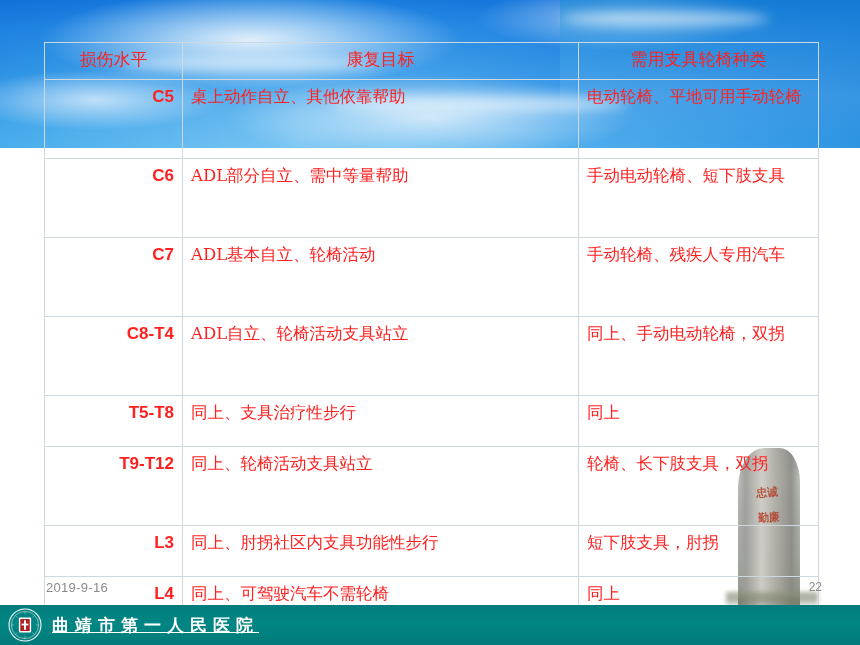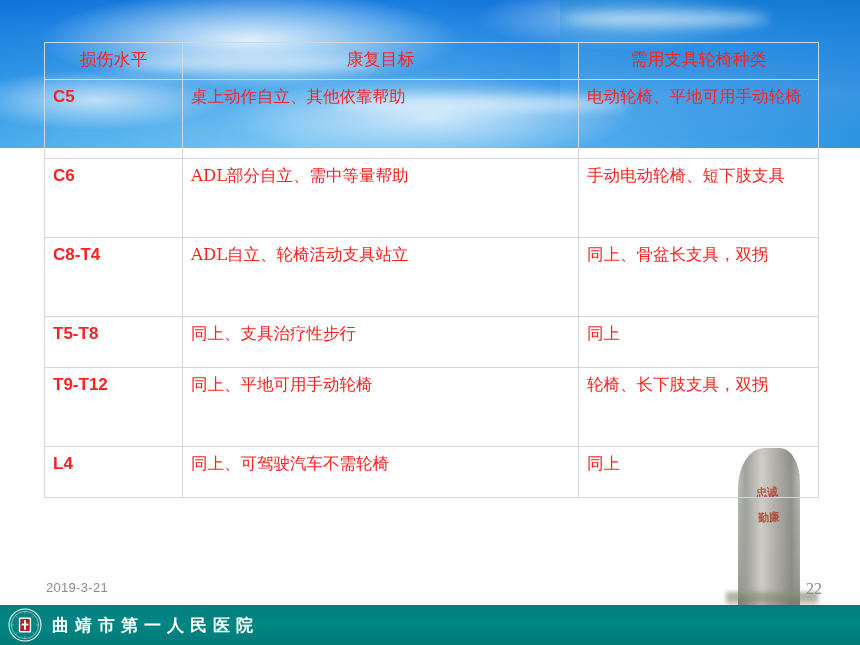--- a/index.html
+++ b/index.html
@@ -139,21 +139,21 @@
   }
   table.rehab tbody td {
     font-size: 16.5px;
     font-family: "DejaVu Serif", "Liberation Serif", serif;
     line-height: 1.28;
   }
   table.rehab tbody td.lvl {
     font-family: "Liberation Sans", "DejaVu Sans", sans-serif;
     font-weight: bold;
     font-size: 17px;
-    text-align: left;
+    text-align: right;
   }
   tr.r-tall td { height: 62px; }
   tr.r-short td { height: 34px; }
 
   
   .white-plate {
     position: absolute;
     left: 0; top: 148px;
     width: 860px;
     height: 460px;
@@ -167,23 +167,23 @@
     top: 580px;
     font-size: 13px;
     color: #8a8a8a;
     font-family: "Liberation Sans", "DejaVu Sans", sans-serif;
     letter-spacing: 0.3px;
   }
   .page-num {
     position: absolute;
     right: 38px;
     top: 580px;
-    font-size: 16px;
+    font-size: 12px;
     color: #8a8a8a;
-    font-family: Liberation Serif, serif;
+    font-family: Liberation Sans, sans-serif;
   }
 
   
   .footer {
     position: absolute;
     left: 0;
     bottom: 0;
     width: 860px;
     height: 40px;
     background: linear-gradient(to bottom, #017d7c 0%, #018684 45%, #017b79 100%);
@@ -198,20 +198,21 @@
     margin-right: 10px;
     flex: 0 0 auto;
   }
   .footer-name {
     color: #ffffff;
     font-size: 17px;
     letter-spacing: 6px;
     font-family: "DejaVu Serif", "Liberation Serif", serif;
     font-weight: bold;
     white-space: nowrap;
+    text-decoration: underline;
   }
 </style>
 </head>
 <body>
 
 <div id="slide">
 
   <div class="sky"></div>
   <div class="sky-right"></div>
   <div class="cloud-wisp" style="left:560px; top:12px; width:210px; height:14px;"></div>
@@ -243,44 +244,54 @@
             <td class="lvl">C5</td>
             <td>桌上动作自立、其他依靠帮助</td>
             <td>电动轮椅、平地可用手动轮椅</td>
           </tr>
           <tr class="r-tall">
             <td class="lvl">C6</td>
             <td>ADL部分自立、需中等量帮助</td>
             <td>手动电动轮椅、短下肢支具</td>
           </tr>
           <tr class="r-tall">
+            <td class="lvl">C7</td>
+            <td>ADL基本自立、轮椅活动</td>
+            <td>手动轮椅、残疾人专用汽车</td>
+          </tr>
+          <tr class="r-tall">
             <td class="lvl">C8-T4</td>
             <td>ADL自立、轮椅活动支具站立</td>
-            <td>同上、骨盆长支具，双拐</td>
+            <td>同上、手动电动轮椅，双拐</td>
           </tr>
           <tr class="r-short">
             <td class="lvl">T5-T8</td>
             <td>同上、支具治疗性步行</td>
             <td>同上</td>
           </tr>
           <tr class="r-tall">
             <td class="lvl">T9-T12</td>
-            <td>同上、平地可用手动轮椅</td>
+            <td>同上、轮椅活动支具站立</td>
             <td>轮椅、长下肢支具，双拐</td>
+          </tr>
+          <tr class="r-short">
+            <td class="lvl">L3</td>
+            <td>同上、肘拐社区内支具功能性步行</td>
+            <td>短下肢支具，肘拐</td>
           </tr>
           <tr class="r-short">
             <td class="lvl">L4</td>
             <td>同上、可驾驶汽车不需轮椅</td>
             <td>同上</td>
           </tr>
         </tbody>
     </table>
   </div>
 
-  <div class="slide-date">2019-3-21</div>
+  <div class="slide-date">2019-9-16</div>
   <div class="page-num">22</div>
 
   <div class="footer">
     <svg class="footer-logo" viewBox="0 0 100 100">
       <circle cx="50" cy="50" r="47" fill="none" stroke="#ffffff" stroke-width="3"></circle>
       <circle cx="50" cy="50" r="40" fill="none" stroke="#ffffff" stroke-width="1.5"></circle>
       <g stroke="#ffffff" stroke-width="1.2">
         <line x1="50" y1="10" x2="50" y2="18"></line>
         <line x1="50" y1="82" x2="50" y2="90"></line>
         <line x1="10" y1="50" x2="18" y2="50"></line>

